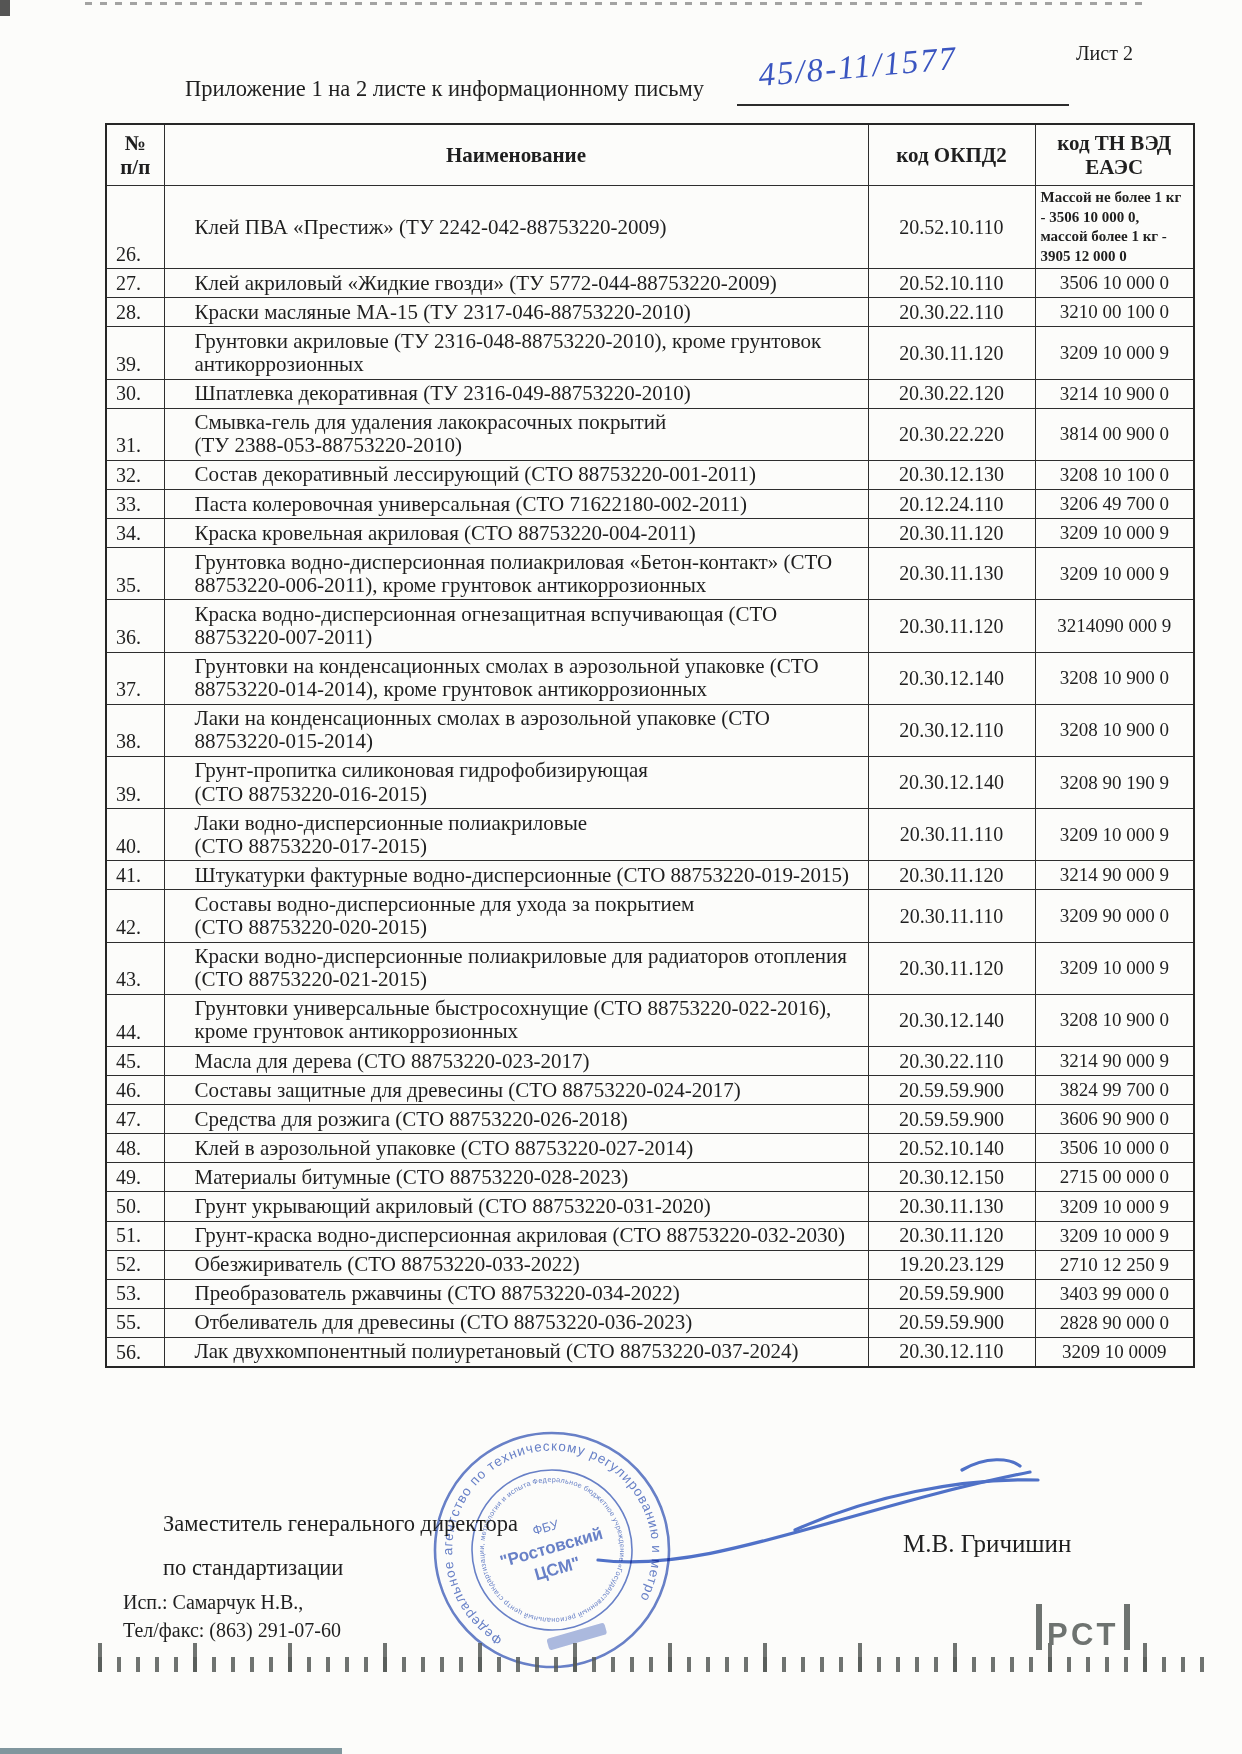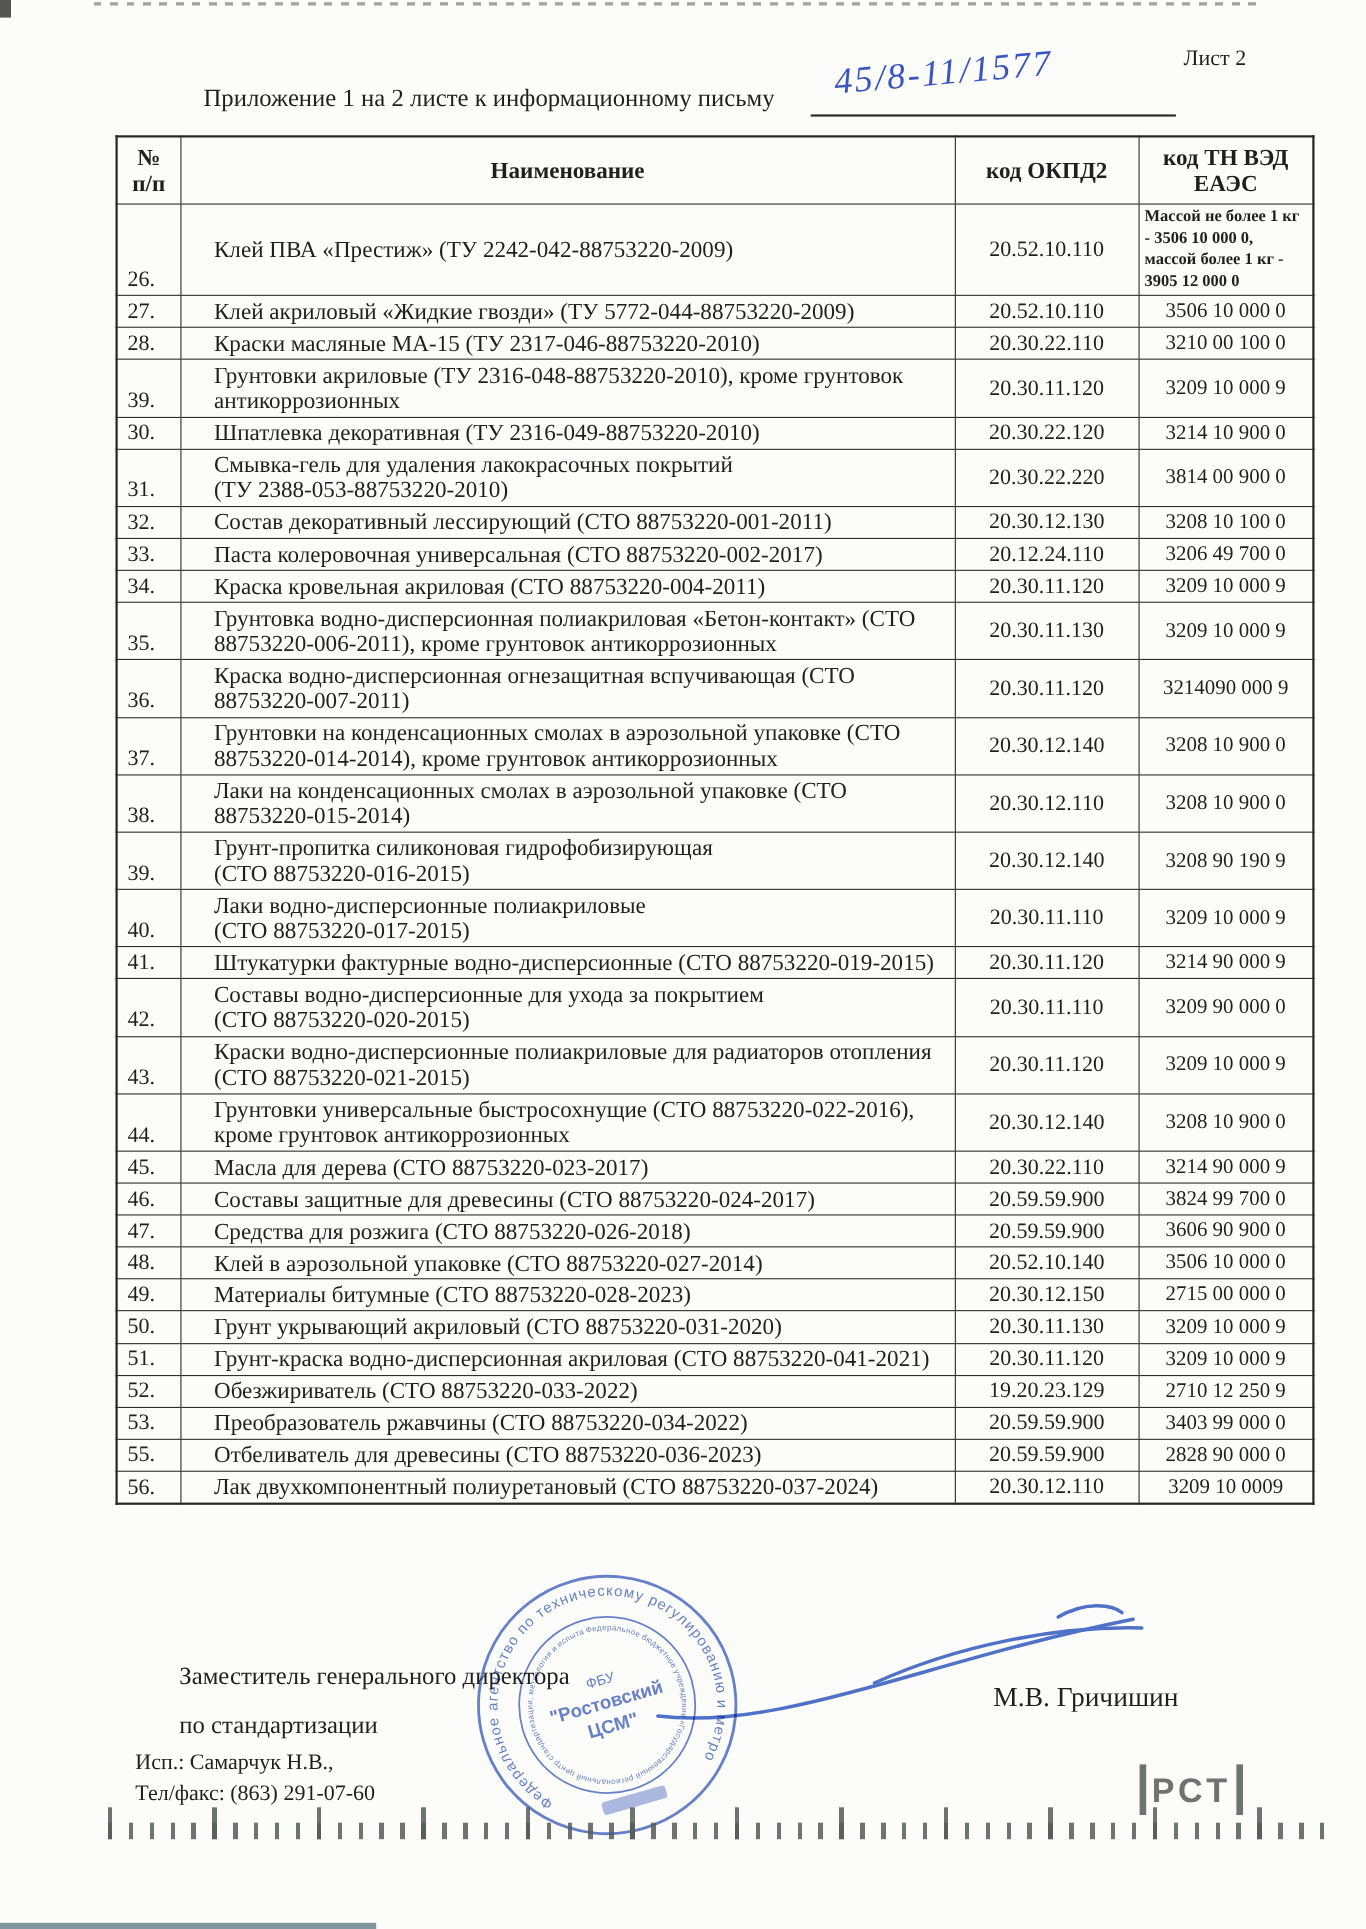--- a/index.html
+++ b/index.html
@@ -42,21 +42,21 @@
   .executor{position:absolute;left:123px;top:1588px;font-size:20px;line-height:1.42;white-space:pre-line;}
 
   
   .ruler{position:absolute;left:98px;top:1640px;width:1108px;height:34px;}
   .ruler .short{position:absolute;bottom:2px;left:0;width:100%;height:15px;opacity:.85;
     background:repeating-linear-gradient(90deg,#565b58 0 4px,transparent 4px 19px);}
   .ruler .tall{position:absolute;bottom:2px;left:0;width:100%;height:29px;opacity:.85;
     background:repeating-linear-gradient(90deg,#565b58 0 4px,transparent 4px 95px);}
 
   
-  .rst{position:absolute;left:1000px;top:1604px;display:flex;align-items:center;color:#6e7370;padding-left:36px;}
+  .rst{position:absolute;left:1000px;top:1604px;display:flex;align-items:flex-end;color:#6e7370;padding-left:36px;}
   .rst .bar{width:6px;height:46px;background:#6e7370;}
   .rst .label{font-family:"Liberation Sans","DejaVu Sans",sans-serif;font-weight:700;font-size:31px;
     letter-spacing:4px;padding:0 5px;line-height:1;}
 
   
   .stamp{position:absolute;left:428px;top:1426px;width:248px;height:248px;
     transform:rotate(-16deg);opacity:.85;mix-blend-mode:multiply;pointer-events:none;}
   .signature{position:absolute;left:590px;top:1448px;width:470px;height:130px;
     mix-blend-mode:multiply;pointer-events:none;}
 </style>
@@ -129,21 +129,21 @@
           <td class="tnved">3814 00 900 0</td>
         </tr>
         <tr>
           <td class="num">32.</td>
           <td class="name">Состав декоративный лессирующий (СТО 88753220-001-2011)</td>
           <td class="okpd">20.30.12.130</td>
           <td class="tnved">3208 10 100 0</td>
         </tr>
         <tr>
           <td class="num">33.</td>
-          <td class="name">Паста колеровочная универсальная (СТО 88753220-002-2017)</td>
+          <td class="name">Паста колеровочная универсальная (СТО 71622180-002-2011)</td>
           <td class="okpd">20.12.24.110</td>
           <td class="tnved">3206 49 700 0</td>
         </tr>
         <tr>
           <td class="num">34.</td>
           <td class="name">Краска кровельная акриловая (СТО 88753220-004-2011)</td>
           <td class="okpd">20.30.11.120</td>
           <td class="tnved">3209 10 000 9</td>
         </tr>
         <tr>
@@ -240,21 +240,21 @@
           <td class="tnved">2715 00 000 0</td>
         </tr>
         <tr>
           <td class="num">50.</td>
           <td class="name">Грунт укрывающий акриловый (СТО 88753220-031-2020)</td>
           <td class="okpd">20.30.11.130</td>
           <td class="tnved">3209 10 000 9</td>
         </tr>
         <tr>
           <td class="num">51.</td>
-          <td class="name">Грунт-краска водно-дисперсионная акриловая (СТО 88753220-041-2021)</td>
+          <td class="name">Грунт-краска водно-дисперсионная акриловая (СТО 88753220-032-2030)</td>
           <td class="okpd">20.30.11.120</td>
           <td class="tnved">3209 10 000 9</td>
         </tr>
         <tr>
           <td class="num">52.</td>
           <td class="name">Обезжириватель (СТО 88753220-033-2022)</td>
           <td class="okpd">19.20.23.129</td>
           <td class="tnved">2710 12 250 9</td>
         </tr>
         <tr>

